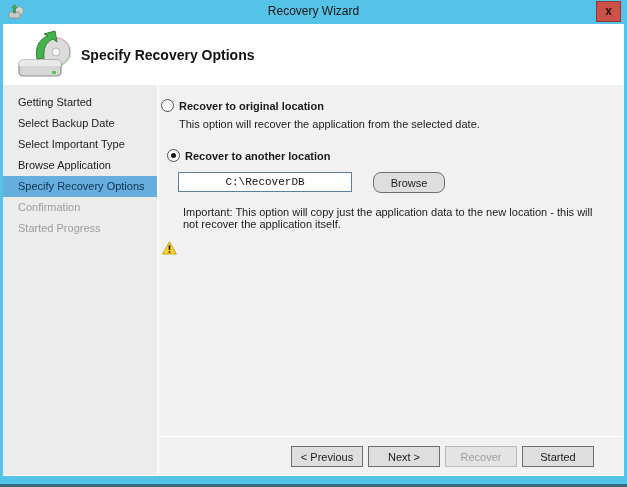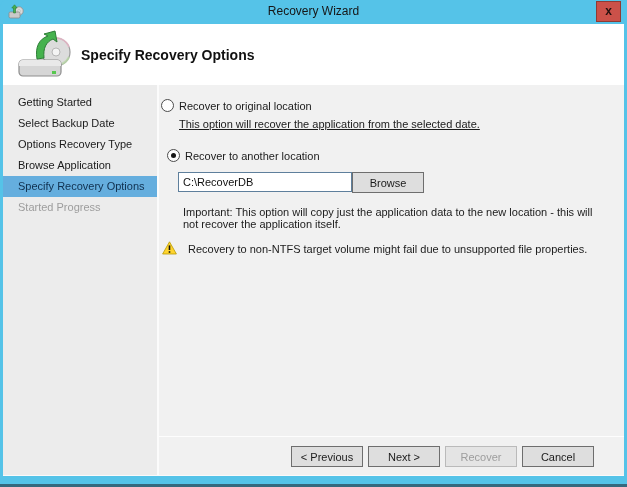--- a/index.html
+++ b/index.html
@@ -70,40 +70,40 @@
     background:#65aede; color:#10304f;
   }
   .sidebar-item.pending{ color:#9d9d9d; }
 
   .main{
     position:absolute; left:156px; right:0; top:0; bottom:0;
     background:#f1f1f1; font-size:11px; color:#1b1b1b;
   }
   .question{ margin:11px 0 0 19px; }
 
-  .radio-row{ display:flex; align-items:flex-end; margin-left:2px; }
+  .radio-row{ display:flex; align-items:flex-end; margin-left:2px;font-weight:bold; }
   .radio-row-1{ margin-top:14px; }
   .radio-row-2{ margin-top:19px;margin-left:8px; }
   .radio{
     width:13px; height:13px; border:1px solid #4c4c4c; border-radius:50%;
     background:#fefefe; margin-right:5px; position:relative; flex:0 0 auto;
   }
   .radio.checked::after{
     content:''; position:absolute; left:3px; top:3px; width:5px; height:5px;
     border-radius:50%; background:#161616;
   }
-  .radio-desc{ margin:6px 0 0 20px;text-decoration:underline; }
+  .radio-desc{ margin:6px 0 0 20px; }
 
   .input-row{ display:flex; align-items:flex-start; margin:10px 0 0 19px; }
   .path-input{
     width:174px; height:20px; border:1px solid #5e7f9c; background:#ffffff;
-    font-family:Liberation Sans, sans-serif;
-    font-size:11px; color:#111; padding:0 4px; outline:none;
-  }
-  .browse-btn{ width:52px; height:20px; }
+    font-family:Liberation Mono, monospace;
+    font-size:11px; color:#111; padding:0 4px; outline:none;text-align:center;
+  }
+  .browse-btn{ margin-left:21px; width:52px; height:20px;border-radius:8px; }
 
   .important-note{ margin:13px 0 0 24px; width:420px; line-height:12px; }
 
   .warning-row{ display:flex; align-items:flex-start; margin:10px 0 0 3px; }
   .warning-icon{ flex:0 0 auto; margin-top:1px; }
   .warning-text{ margin-left:11px; margin-top:3px; }
 
   .footer-sep{
     position:absolute; left:0; right:0; bottom:38px; height:1px;
     background:#fdfdfd;
@@ -151,23 +151,24 @@
       <path d="M22 32 C20 20 24 12 33 9 L29 7 L40 4 L42 15 L38 12 C31 15 28 21 29 31 Z" fill="#46b24e" stroke="#2d7d36" stroke-width="1"></path>
     </svg>
     <div class="header-title">Specify Recovery Options</div>
   </div>
 
   <div class="body">
 
     <div class="sidebar">
       <div class="sidebar-item">Getting Started</div>
       <div class="sidebar-item">Select Backup Date</div>
-      <div class="sidebar-item">Options Recovery Type</div>
+      <div class="sidebar-item">Select Important Type</div>
       <div class="sidebar-item">Browse Application</div>
       <div class="sidebar-item current">Specify Recovery Options</div>
+      <div class="sidebar-item pending">Confirmation</div>
       <div class="sidebar-item pending">Started Progress</div>
     </div>
     <div class="side-divider"></div>
 
     <div class="main">
 
 
       <div class="radio-row radio-row-1">
         <span class="radio"></span>
         <span>Recover to original location</span>
@@ -185,28 +186,27 @@
       </div>
 
       <div class="important-note">Important: This option will copy just the application data to the new location - this will not recover the application itself.</div>
 
       <div class="warning-row">
         <svg class="warning-icon" width="15" height="14" viewBox="0 0 15 14">
           <path d="M7.5 0.8 L14.4 13 H0.6 Z" fill="#ffd42e" stroke="#b99a00" stroke-width="0.8"></path>
           <rect x="6.7" y="4.4" width="1.6" height="4.6" fill="#111"></rect>
           <rect x="6.7" y="10.2" width="1.6" height="1.6" fill="#111"></rect>
         </svg>
-        <span class="warning-text">Recovery to non-NTFS target volume might fail due to unsupported file properties.</span>
       </div>
 
       <div class="footer-sep"></div>
       <div class="footer">
         <button class="btn">&lt; Previous</button>
         <button class="btn">Next &gt;</button>
         <button class="btn disabled" disabled="">Recover</button>
-        <button class="btn">Cancel</button>
+        <button class="btn">Started</button>
       </div>
 
     </div>
   </div>
 
   <div class="window-bottom-edge"></div>
 </div>
 
 </body></html>

